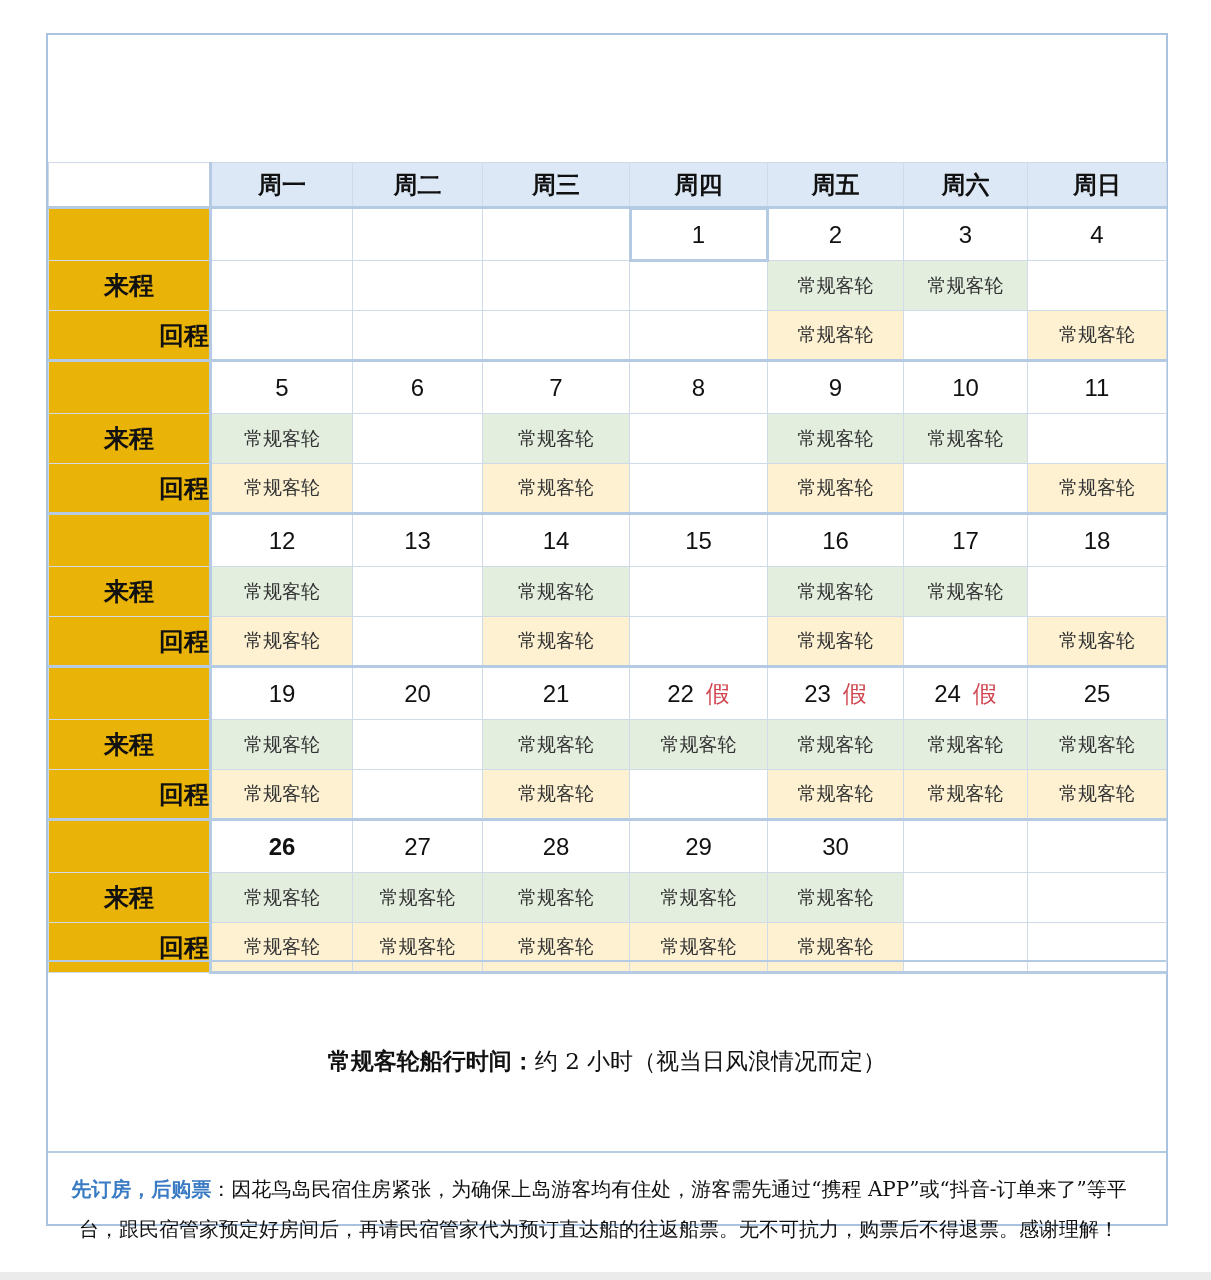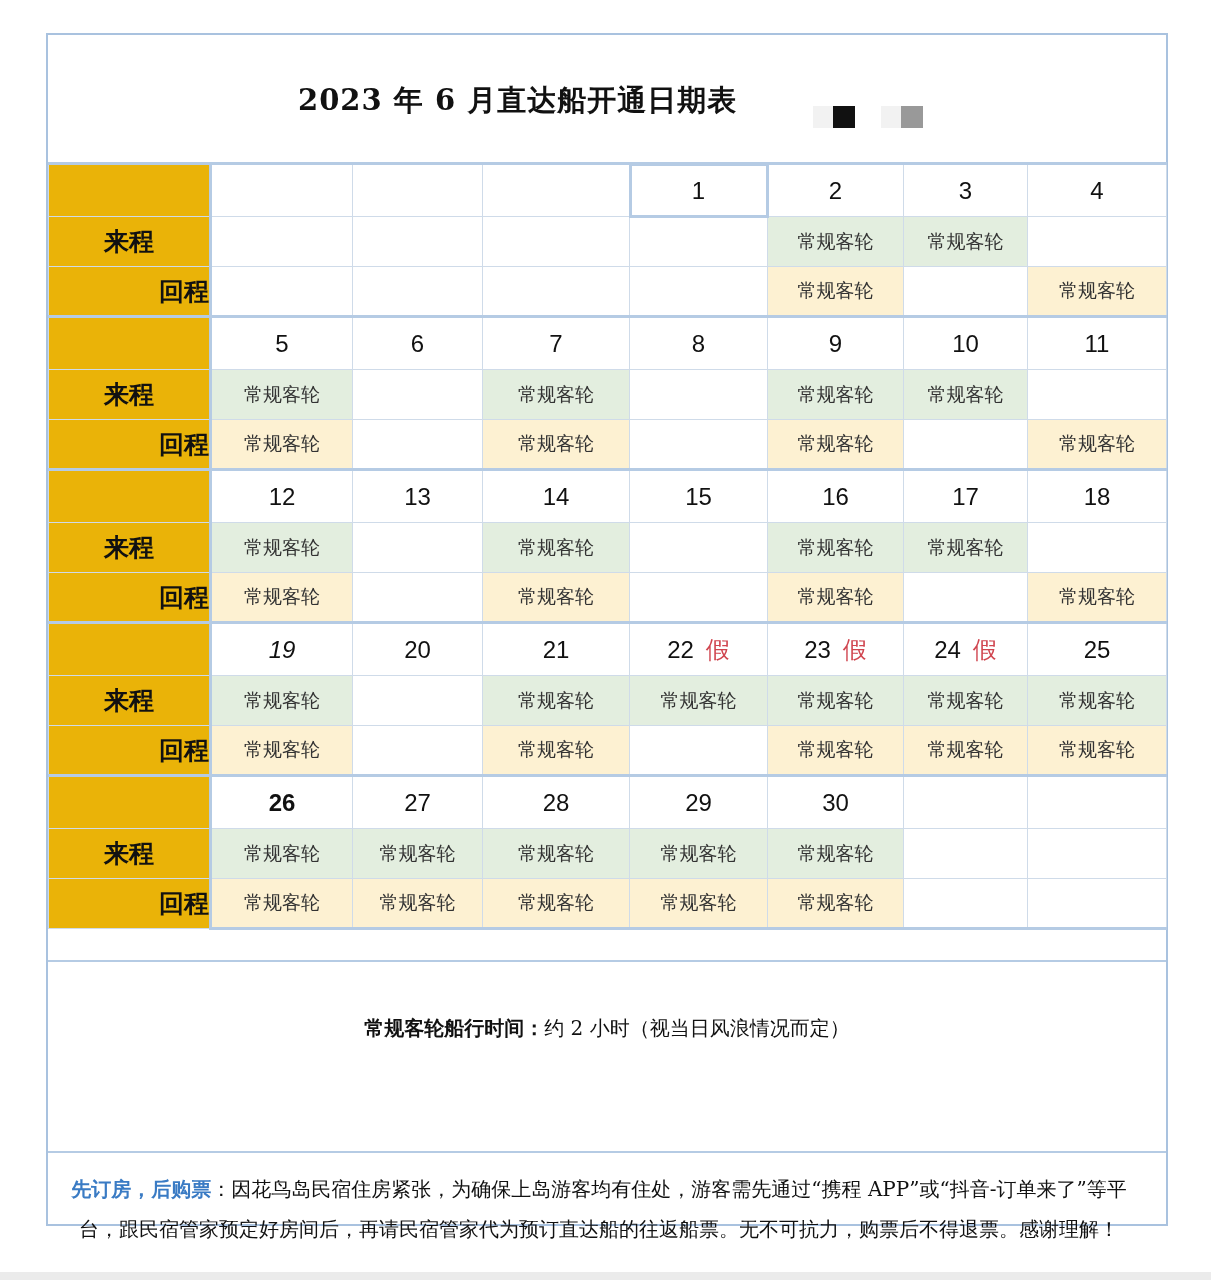--- a/index.html
+++ b/index.html
@@ -34,53 +34,56 @@
   .ret { background:#fdf1d2; color:#333; font-size:19px; }
   .empty { background:#fff; }
   .hol { color:#d0454f; font-family:"DejaVu Serif", serif; margin-left:12px; font-size:24px; }
   tr.trip-row-ret td { border-bottom:3px solid #b5cbe4; }
   tr.trip-row-ret td.label { border-bottom:1px solid #cfdbe9;text-align:right; }
   td.boxed { outline:3px solid #b5cbe4; outline-offset:-2px; }
 
   .foot1 { position:absolute; left:0; top:925px; width:100%; height:127px;
            border-top:2px solid #b5cbe4; box-sizing:border-box; text-align:center; }
   .foot1 .line1 { position:absolute; top:30px; width:100%; font-size:20px; }
-  .foot1 .line2 { position:absolute; top:53px; width:100%; font-size:20px; }
+  .foot1 .line2 { position:absolute; top:84px; width:100%; font-size:23px; }
   .foot1 b { font-weight:bold; }
   .foot1 .gap { display:inline-block; width:40px; }
   .foot2 { position:absolute; left:0; top:1116px; width:100%; height:139px;
            border-top:2px solid #b5cbe4; box-sizing:border-box;
            padding:16px 30px 0 14px; font-size:20px; line-height:40px; text-align:center; }
   .foot2 .lead { color:#3a7bc4; font-weight:bold; }
   .bottom-strip { position:absolute; left:0; top:1272px; width:1211px; height:8px; background:#ebebeb; }
 </style>
 </head>
 <body>
 
 <div class="frame">
-  <div class="title-area">
-    <div class="title">2023 年 6 月直达船开通日期表</div>
-    <div class="redact1b"></div>
-    <div class="redact1"></div>
-    <div class="redact2b"></div>
-    <div class="redact2"></div>
-  </div>
 
   <table class="cal" id="cal">
     <colgroup>
       <col style="width:162px">
         <col style="width:142px">
         <col style="width:130px">
         <col style="width:147px">
       <col style="width:138px">
         <col style="width:136px">
         <col style="width:124px">
         <col style="width:139px">
     </colgroup>
     <tbody id="cal-body">
+      <tr class="hdr">
+        <td class="blank"></td>
+        <td class="first-col">周一</td>
+        <td>周二</td>
+        <td>周三</td>
+        <td>周四</td>
+        <td>周五</td>
+        <td>周六</td>
+        <td class="last-col">周日</td>
+      </tr>
     <tr class="date">
           <td class="label"></td>
           <td class="day first-col" style="border-top: 3px solid rgb(181, 203, 228);"><span></span></td>
           <td class="day" style="border-top: 3px solid rgb(181, 203, 228);"><span></span></td>
           <td class="day" style="border-top: 3px solid rgb(181, 203, 228);"><span></span></td>
           <td class="day boxed" style="border-top: 3px solid rgb(181, 203, 228);"><span>1</span></td>
           <td class="day" style="border-top: 3px solid rgb(181, 203, 228);"><span>2</span></td>
           <td class="day" style="border-top: 3px solid rgb(181, 203, 228);"><span>3</span></td>
           <td class="day last-col" style="border-top: 3px solid rgb(181, 203, 228);"><span>4</span></td>
         </tr>
@@ -159,21 +162,21 @@
           <td class="trip-cell ret first-col">常规客轮</td>
           <td class="trip-cell empty"></td>
           <td class="trip-cell ret">常规客轮</td>
           <td class="trip-cell empty"></td>
           <td class="trip-cell ret">常规客轮</td>
           <td class="trip-cell empty"></td>
           <td class="trip-cell ret last-col">常规客轮</td>
         </tr>
         <tr class="date">
           <td class="label"></td>
-          <td class="day first-col" style="border-top: 3px solid rgb(181, 203, 228); font-style: italic;"><span>19</span></td>
+          <td class="day first-col" style="border-top: 3px solid rgb(181, 203, 228);"><span>19</span></td>
           <td class="day" style="border-top: 3px solid rgb(181, 203, 228);"><span>20</span></td>
           <td class="day" style="border-top: 3px solid rgb(181, 203, 228);"><span>21</span></td>
           <td class="day" style="border-top: 3px solid rgb(181, 203, 228);"><span>22</span><span class="hol">假</span></td>
           <td class="day" style="border-top: 3px solid rgb(181, 203, 228);"><span>23</span><span class="hol">假</span></td>
           <td class="day" style="border-top: 3px solid rgb(181, 203, 228);"><span>24</span><span class="hol">假</span></td>
           <td class="day last-col" style="border-top: 3px solid rgb(181, 203, 228);"><span>25</span></td>
         </tr>
         <tr class="trip trip-row-arr">
           <td class="label">来程</td>
           <td class="trip-cell arr first-col">常规客轮</td>

